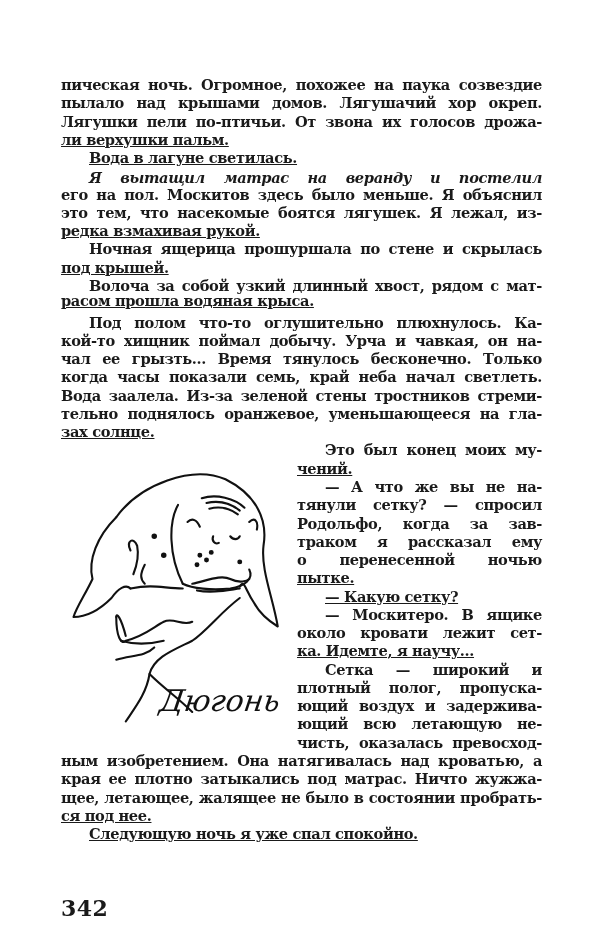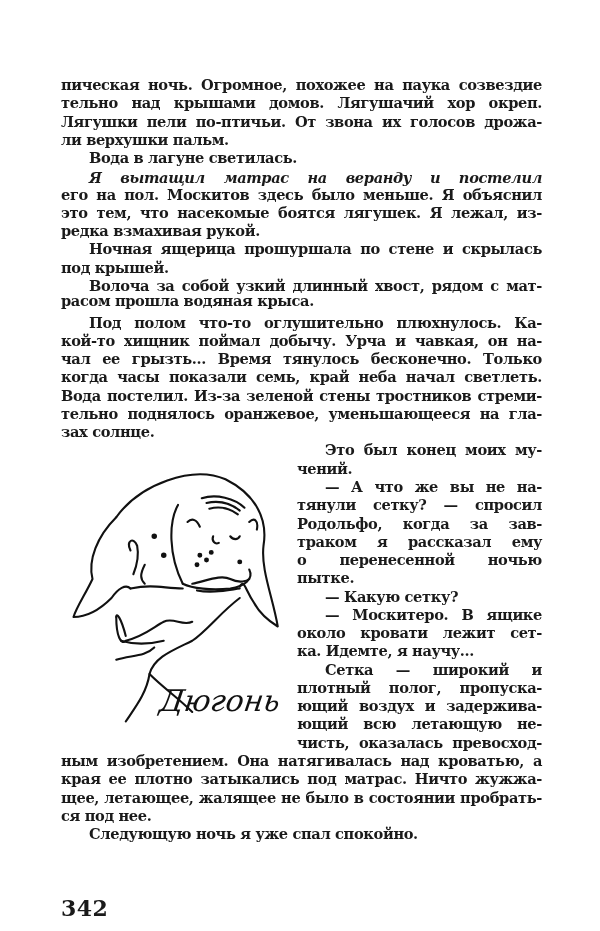--- a/index.html
+++ b/index.html
@@ -3,50 +3,50 @@
 <meta charset="utf-8">
 <style>
   html, body { margin:0; padding:0; background:#ffffff; }
   body { width:600px; height:931px; position:relative; overflow:hidden;
          font-family:"DejaVu Serif", "Liberation Serif", serif; color:#1a1a1a; }
   .page { position:absolute; left:0; top:0; width:600px; height:931px;margin-top:28px; }
   .line { position:absolute; left:61px; width:481px; height:18px; line-height:18px;
           font-size:14.6px; font-weight:bold; white-space:nowrap;
           text-align:justify; text-align-last:justify; letter-spacing:-0.35px; }
   .line.indent { padding-left:28px; width:453px; }
-  .line.last { text-align-last:left; }
+  .line.last { text-align-last:left;text-decoration:underline; }
   .line.narrow { left:297px; width:245px; }
   .line.narrow.indent { padding-left:28px; width:217px; }
   .illustration { position:absolute; left:58px; top:418px; width:240px; height:285px; }
   .page-number { position:absolute; left:61px; top:867px; font-size:22px; font-weight:bold;
                  font-family:"DejaVu Serif", serif; letter-spacing:0.5px; }
 </style>
 </head>
 <body>
 
 <div class="page">
   <div id="text-body">
       <div class="line" style="top: 48px;">пическая ночь. Огромное, похожее на паука созвездие</div>
-      <div class="line" style="top: 66.3px;">тельно над крышами домов. Лягушачий хор окреп.</div>
+      <div class="line" style="top: 66.3px;">пылало над крышами домов. Лягушачий хор окреп.</div>
       <div class="line" style="top: 84.5px;">Лягушки пели по-птичьи. От звона их голосов дрожа-</div>
       <div class="line last" style="top: 102.8px;">ли верхушки пальм.</div>
       <div class="line indent last" style="top: 121.1px;">Вода в лагуне светилась.</div>
       <div class="line indent" style="top: 141px; font-style: italic;">Я вытащил матрас на веранду и постелил</div>
       <div class="line" style="top: 157.6px;">его на пол. Москитов здесь было меньше. Я объяснил</div>
       <div class="line" style="top: 175.9px;">это тем, что насекомые боятся лягушек. Я лежал, из-</div>
       <div class="line last" style="top: 194.2px;">редка взмахивая рукой.</div>
       <div class="line indent" style="top: 212.4px;">Ночная ящерица прошуршала по стене и скрылась</div>
       <div class="line last" style="top: 230.7px;">под крышей.</div>
       <div class="line indent" style="top: 249px;">Волоча за собой узкий длинный хвост, рядом с мат-</div>
       <div class="line last" style="top: 264px;">расом прошла водяная крыса.</div>
       <div class="line indent" style="top: 285.5px;">Под полом что-то оглушительно плюхнулось. Ка-</div>
       <div class="line" style="top: 303.8px;">кой-то хищник поймал добычу. Урча и чавкая, он на-</div>
       <div class="line" style="top: 322.1px;">чал ее грызть... Время тянулось бесконечно. Только</div>
       <div class="line" style="top: 340.3px;">когда часы показали семь, край неба начал светлеть.</div>
-      <div class="line" style="top: 358.6px;">Вода постелил. Из-за зеленой стены тростников стреми-</div>
+      <div class="line" style="top: 358.6px;">Вода заалела. Из-за зеленой стены тростников стреми-</div>
       <div class="line" style="top: 376.9px;">тельно поднялось оранжевое, уменьшающееся на гла-</div>
       <div class="line last" style="top: 395.1px;">зах солнце.</div>
       <div class="line indent narrow" style="top: 413.4px;">Это был конец моих му-</div>
       <div class="line last narrow" style="top: 431.7px;">чений.</div>
       <div class="line indent narrow" style="top: 449.9px;">— А что же вы не на-</div>
       <div class="line narrow" style="top: 468.2px;">тянули сетку? — спросил</div>
       <div class="line narrow" style="top: 486.5px;">Родольфо, когда за зав-</div>
       <div class="line narrow" style="top: 504.8px;">траком я рассказал ему</div>
       <div class="line narrow" style="top: 523px;">о перенесенной ночью</div>
       <div class="line last narrow" style="top: 541.3px;">пытке.</div>

